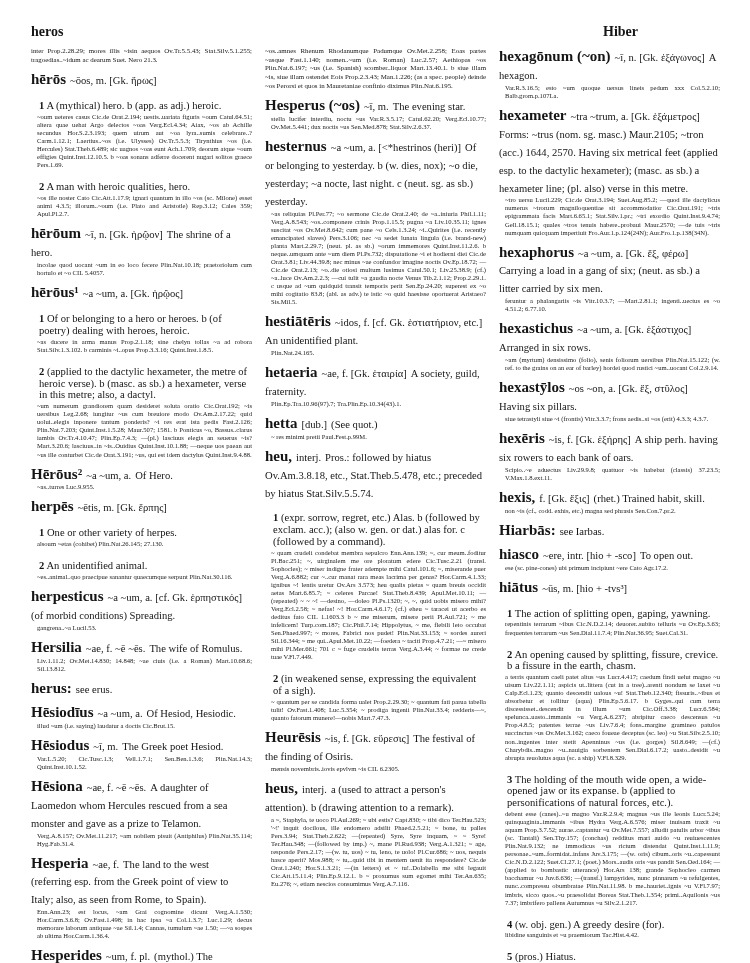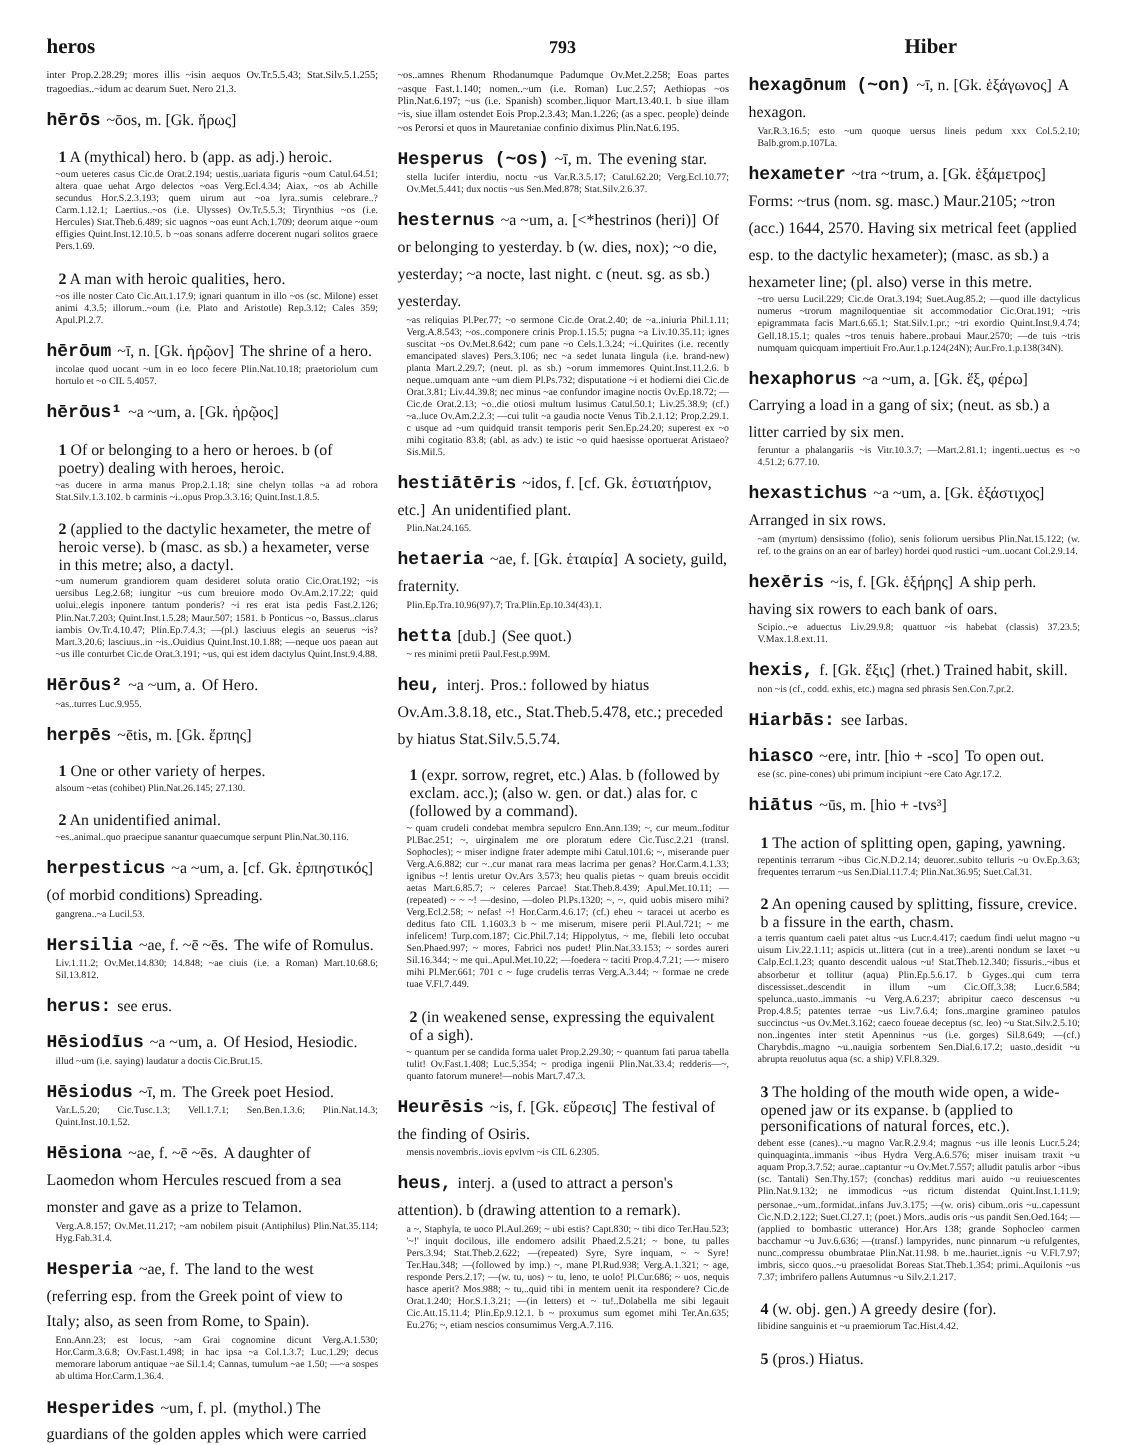--- a/index.html
+++ b/index.html
@@ -8,34 +8,33 @@
     font-family: "Liberation Serif", "DejaVu Serif", serif; color: #151515;
   }
   .page-header { position: absolute; top: 0; left: 0; width: 668px; height: 40px; }
   .running-head { position: absolute; top: 24px; font-weight: bold; font-size: 14px; }
   .running-head.left { left: 31px; }
   .running-head.right { right: 30px; }
   .page-number { position: absolute; top: 24px; left: 0; width: 750px; text-align: center; font-weight: bold; font-size: 12px; }
   .columns { position: absolute; top: 47px; left: 31px; width: 690px; display: flex; gap: 13px; }
   .col { width: 221px; }
   .entry { margin: 0 0 6px 0; line-height: 1.12; }
-  .entry .hw { font-weight: bold; font-size: 12px; font-family: Liberation Mono, monospace; }
+  .entry .hw { font-weight: bold; font-size: 15px; }
   .entry .gram { font-size: 10.6px; }
   .entry .def { font-size: 10.6px; }
   .cont { font-size: 6.9px; line-height: 1.25; text-align: justify; margin: 0 0 6px 0; }
   .sense { font-size: 10.6px; margin: 12px 0 0 8px; line-height: 1.12; }
   .sense .num { font-weight: bold; }
   .cit { font-size: 6.6px; line-height: 1.22; text-align: justify; margin: 1px 0 0 6px; color: #222; }
 </style>
 </head>
 <body>
 
 <div class="page-header">
   <div class="running-head left">heros</div>
-  <div class="page-number">793</div>
   <div class="running-head right">Hiber</div>
 </div>
 
 <div class="columns">
   <div class="col">
       <div class="cont">inter Prop.2.28.29; mores illis ~isin aequos Ov.Tr.5.5.43; Stat.Silv.5.1.255; tragoedias..~idum ac dearum Suet. Nero 21.3.</div>
       <div class="entry"><span class="hw">hērōs</span> <span class="gram">~ōos, m. [Gk. ἥρως]</span><div class="sense"><span class="num">1</span> <span>A (mythical) hero. b (app. as adj.) heroic.</span></div><div class="cit">~oum ueteres casus Cic.de Orat.2.194; uestis..uariata figuris ~oum Catul.64.51; altera quae uehat Argo delectos ~oas Verg.Ecl.4.34; Aiax, ~os ab Achille secundus Hor.S.2.3.193; quem uirum aut ~oa lyra..sumis celebrare..? Carm.1.12.1; Laertius..~os (i.e. Ulysses) Ov.Tr.5.5.3; Tirynthius ~os (i.e. Hercules) Stat.Theb.6.489; sic uagnos ~oas eunt Ach.1.709; deorum atque ~oum effigies Quint.Inst.12.10.5. b ~oas sonans adferre docerent nugari solitos graece Pers.1.69.</div><div class="sense"><span class="num">2</span> <span>A man with heroic qualities, hero.</span></div><div class="cit">~os ille noster Cato Cic.Att.1.17.9; ignari quantum in illo ~os (sc. Milone) esset animi 4.3.5; illorum..~oum (i.e. Plato and Aristotle) Rep.3.12; Cales 359; Apul.Pl.2.7.</div></div>
       <div class="entry"><span class="hw">hērōum</span> <span class="gram">~ī, n. [Gk. ἡρῷον]</span> <span class="def">The shrine of a hero.</span><div class="cit">incolae quod uocant ~um in eo loco fecere Plin.Nat.10.18; praetoriolum cum hortulo et ~o CIL 5.4057.</div></div>
       <div class="entry"><span class="hw">hērōus¹</span> <span class="gram">~a ~um, a. [Gk. ἡρῷος]</span><div class="sense"><span class="num">1</span> <span>Of or belonging to a hero or heroes. b (of poetry) dealing with heroes, heroic.</span></div><div class="cit">~as ducere in arma manus Prop.2.1.18; sine chelyn tollas ~a ad robora Stat.Silv.1.3.102. b carminis ~i..opus Prop.3.3.16; Quint.Inst.1.8.5.</div><div class="sense"><span class="num">2</span> <span>(applied to the dactylic hexameter, the metre of heroic verse). b (masc. as sb.) a hexameter, verse in this metre; also, a dactyl.</span></div><div class="cit">~um numerum grandiorem quam desideret soluta oratio Cic.Orat.192; ~is uersibus Leg.2.68; iungitur ~us cum breuiore modo Ov.Am.2.17.22; quid uolui..elegis inponere tantum ponderis? ~i res erat ista pedis Fast.2.126; Plin.Nat.7.203; Quint.Inst.1.5.28; Maur.507; 1581. b Ponticus ~o, Bassus..clarus iambis Ov.Tr.4.10.47; Plin.Ep.7.4.3; —(pl.) lasciuus elegis an seuerus ~is? Mart.3.20.6; lasciuus..in ~is..Ouidius Quint.Inst.10.1.88; —neque uos paean aut ~us ille conturbet Cic.de Orat.3.191; ~us, qui est idem dactylus Quint.Inst.9.4.88.</div></div>
       <div class="entry"><span class="hw">Hērōus²</span> <span class="gram">~a ~um, a.</span> <span class="def">Of Hero.</span><div class="cit">~as..turres Luc.9.955.</div></div>
@@ -59,19 +58,20 @@
       <div class="entry"><span class="hw">hetta</span> <span class="gram">[dub.]</span> <span class="def">(See quot.)</span><div class="cit">~ res minimi pretii Paul.Fest.p.99M.</div></div>
       <div class="entry"><span class="hw">heu,</span> <span class="gram">interj.</span> <span class="def">Pros.: followed by hiatus Ov.Am.3.8.18, etc., Stat.Theb.5.478, etc.; preceded by hiatus Stat.Silv.5.5.74.</span><div class="sense"><span class="num">1</span> <span>(expr. sorrow, regret, etc.) Alas. b (followed by exclam. acc.); (also w. gen. or dat.) alas for. c (followed by a command).</span></div><div class="cit">~ quam crudeli condebat membra sepulcro Enn.Ann.139; ~, cur meum..foditur Pl.Bac.251; ~, uirginalem me ore ploratum edere Cic.Tusc.2.21 (transl. Sophocles); ~ miser indigne frater adempte mihi Catul.101.6; ~, miserande puer Verg.A.6.882; cur ~..cur manat rara meas lacrima per genas? Hor.Carm.4.1.33; ignibus ~! lentis uretur Ov.Ars 3.573; heu qualis pietas ~ quam breuis occidit aetas Mart.6.85.7; ~ celeres Parcae! Stat.Theb.8.439; Apul.Met.10.11; —(repeated) ~ ~ ~! —desino, —doleo Pl.Ps.1320; ~, ~, quid uobis misero mihi? Verg.Ecl.2.58; ~ nefas! ~! Hor.Carm.4.6.17; (cf.) eheu ~ taracei ut acerbo es deditus fato CIL 1.1603.3 b ~ me miserum, misere perii Pl.Aul.721; ~ me infelicem! Turp.com.187; Cic.Phil.7.14; Hippolytus, ~ me, flebili leto occubat Sen.Phaed.997; ~ mores, Fabrici nos pudet! Plin.Nat.33.153; ~ sordes aureri Sil.16.344; ~ me qui..Apul.Met.10.22; —foedera ~ taciti Prop.4.7.21; —~ misero mihi Pl.Mer.661; 701 c ~ fuge crudelis terras Verg.A.3.44; ~ formae ne crede tuae V.Fl.7.449.</div><div class="sense"><span class="num">2</span> <span>(in weakened sense, expressing the equivalent of a sigh).</span></div><div class="cit">~ quantum per se candida forma ualet Prop.2.29.30; ~ quantum fati parua tabella tulit! Ov.Fast.1.408; Luc.5.354; ~ prodiga ingenii Plin.Nat.33.4; redderis—~, quanto fatorum munere!—nobis Mart.7.47.3.</div></div>
       <div class="entry"><span class="hw">Heurēsis</span> <span class="gram">~is, f. [Gk. εὕρεσις]</span> <span class="def">The festival of the finding of Osiris.</span><div class="cit">mensis novembris..iovis epvlvm ~is CIL 6.2305.</div></div>
       <div class="entry"><span class="hw">heus,</span> <span class="gram">interj.</span> <span class="def">a (used to attract a person's attention). b (drawing attention to a remark).</span><div class="cit">a ~, Staphyla, te uoco Pl.Aul.269; ~ ubi estis? Capt.830; ~ tibi dico Ter.Hau.523; '~!' inquit docilous, ille endomero adsilit Phaed.2.5.21; ~ bone, tu palles Pers.3.94; Stat.Theb.2.622; —(repeated) Syre, Syre inquam, ~ ~ Syre! Ter.Hau.348; —(followed by imp.) ~, mane Pl.Rud.938; Verg.A.1.321; ~ age, responde Pers.2.17; —(w. tu, uos) ~ tu, leno, te uolo! Pl.Cur.686; ~ uos, nequis hasce aperit? Mos.988; ~ tu,..quid tibi in mentem uenit ita respondere? Cic.de Orat.1.240; Hor.S.1.3.21; —(in letters) et ~ tu!..Dolabella me sibi legauit Cic.Att.15.11.4; Plin.Ep.9.12.1. b ~ proxumus sum egomet mihi Ter.An.635; Eu.276; ~, etiam nescios consumimus Verg.A.7.116.</div></div>
     </div>
   <div class="col">
       <div class="entry"><span class="hw">hexagōnum (~on)</span> <span class="gram">~ī, n. [Gk. ἑξάγωνος]</span> <span class="def">A hexagon.</span><div class="cit">Var.R.3.16.5; esto ~um quoque uersus lineis pedum xxx Col.5.2.10; Balb.grom.p.107La.</div></div>
       <div class="entry"><span class="hw">hexameter</span> <span class="gram">~tra ~trum, a. [Gk. ἑξάμετρος]</span> <span class="def">Forms: ~trus (nom. sg. masc.) Maur.2105; ~tron (acc.) 1644, 2570. Having six metrical feet (applied esp. to the dactylic hexameter); (masc. as sb.) a hexameter line; (pl. also) verse in this metre.</span><div class="cit">~tro uersu Lucil.229; Cic.de Orat.3.194; Suet.Aug.85.2; —quod ille dactylicus numerus ~trorum magniloquentiae sit accommodatior Cic.Orat.191; ~tris epigrammata facis Mart.6.65.1; Stat.Silv.1.pr.; ~tri exordio Quint.Inst.9.4.74; Gell.18.15.1; quales ~tros tenuis habere..probaui Maur.2570; —de tuis ~tris numquam quicquam impertiuit Fro.Aur.1.p.124(24N); Aur.Fro.1.p.138(34N).</div></div>
       <div class="entry"><span class="hw">hexaphorus</span> <span class="gram">~a ~um, a. [Gk. ἕξ, φέρω]</span> <span class="def">Carrying a load in a gang of six; (neut. as sb.) a litter carried by six men.</span><div class="cit">feruntur a phalangariis ~is Vitr.10.3.7; —Mart.2.81.1; ingenti..uectus es ~o 4.51.2; 6.77.10.</div></div>
       <div class="entry"><span class="hw">hexastichus</span> <span class="gram">~a ~um, a. [Gk. ἑξάστιχος]</span> <span class="def">Arranged in six rows.</span><div class="cit">~am (myrtum) densissimo (folio), senis foliorum uersibus Plin.Nat.15.122; (w. ref. to the grains on an ear of barley) hordei quod rustici ~um..uocant Col.2.9.14.</div></div>
+      <div class="entry"><span class="hw">hexastȳlos</span> <span class="gram">~os ~on, a. [Gk. ἕξ, στῦλος]</span> <span class="def">Having six pillars.</span><div class="cit">siue tetrastyli siue ~i (frontis) Vitr.3.3.7; frons aedis..si ~os (erit) 4.3.3; 4.3.7.</div></div>
       <div class="entry"><span class="hw">hexēris</span> <span class="gram">~is, f. [Gk. ἑξήρης]</span> <span class="def">A ship perh. having six rowers to each bank of oars.</span><div class="cit">Scipio..~e aduectus Liv.29.9.8; quattuor ~is habebat (classis) 37.23.5; V.Max.1.8.ext.11.</div></div>
       <div class="entry"><span class="hw">hexis,</span> <span class="gram">f. [Gk. ἕξις]</span> <span class="def">(rhet.) Trained habit, skill.</span><div class="cit">non ~is (cf., codd. exhis, etc.) magna sed phrasis Sen.Con.7.pr.2.</div></div>
       <div class="entry"><span class="hw">Hiarbās:</span> <span class="gram">see Iarbas.</span></div>
       <div class="entry"><span class="hw">hiasco</span> <span class="gram">~ere, intr. [hio + -sco]</span> <span class="def">To open out.</span><div class="cit">ese (sc. pine-cones) ubi primum incipiunt ~ere Cato Agr.17.2.</div></div>
       <div class="entry"><span class="hw">hiātus</span> <span class="gram">~ūs, m. [hio + -tvs³]</span><div class="sense"><span class="num">1</span> <span>The action of splitting open, gaping, yawning.</span></div><div class="cit">repentinis terrarum ~ibus Cic.N.D.2.14; deuorer..subito telluris ~u Ov.Ep.3.63; frequentes terrarum ~us Sen.Dial.11.7.4; Plin.Nat.36.95; Suet.Cal.31.</div><div class="sense"><span class="num">2</span> <span>An opening caused by splitting, fissure, crevice. b a fissure in the earth, chasm.</span></div><div class="cit">a terris quantum caeli patet altus ~us Lucr.4.417; caedum findi uelut magno ~u uisum Liv.22.1.11; aspicis ut..littera (cut in a tree)..arenti nondum se laxet ~u Calp.Ecl.1.23; quanto descendit ualous ~u! Stat.Theb.12.340; fissuris..~ibus et absorbetur et tollitur (aqua) Plin.Ep.5.6.17. b Gyges..qui cum terra discessisset..descendit in illum ~um Cic.Off.3.38; Lucr.6.584; spelunca..uasto..immanis ~u Verg.A.6.237; abripitur caeco descensus ~u Prop.4.8.5; patentes terrae ~us Liv.7.6.4; fons..margine gramineo patulos succinctus ~us Ov.Met.3.162; caeco foueae deceptus (sc. leo) ~u Stat.Silv.2.5.10; non..ingentes inter stetit Apenninus ~us (i.e. gorges) Sil.8.649; —(cf.) Charybdis..magno ~u..nauigia sorbentem Sen.Dial.6.17.2; uasto..desidit ~u abrupta reuolutus aqua (sc. a ship) V.Fl.8.329.</div><div class="sense"><span class="num">3</span> <span>The holding of the mouth wide open, a wide-opened jaw or its expanse. b (applied to personifications of natural forces, etc.).</span></div><div class="cit">debent esse (canes)..~u magno Var.R.2.9.4; magnus ~us ille leonis Lucr.5.24; quinquaginta..immanis ~ibus Hydra Verg.A.6.576; miser inuisam traxit ~u aquam Prop.3.7.52; aurae..captantur ~u Ov.Met.7.557; alludit patulis arbor ~ibus (sc. Tantali) Sen.Thy.157; (conchas) redditus mari auido ~u reuiuescentes Plin.Nat.9.132; ne immodicus ~us rictum distendat Quint.Inst.1.11.9; personae..~um..formidat..infans Juv.3.175; —(w. oris) cibum..oris ~u..capessunt Cic.N.D.2.122; Suet.Cl.27.1; (poet.) Mors..audis oris ~us pandit Sen.Oed.164; —(applied to bombastic utterance) Hor.Ars 138; grande Sophocleo carmen bacchamur ~u Juv.6.636; —(transf.) lampyrides, nunc pinnarum ~u refulgentes, nunc..compressu obumbratae Plin.Nat.11.98. b me..hauriet..ignis ~u V.Fl.7.97; imbris, sicco quos..~u praesolidat Boreas Stat.Theb.1.354; primi..Aquilonis ~us 7.37; imbrifero pallens Autumnus ~u Silv.2.1.217.</div><div class="sense"><span class="num">4</span> <span>(w. obj. gen.) A greedy desire (for).</span></div><div class="cit">libidine sanguinis et ~u praemiorum Tac.Hist.4.42.</div><div class="sense"><span class="num">5</span> <span>(pros.) Hiatus.</span></div></div>
     </div>
 </div>
 
 </body></html>

